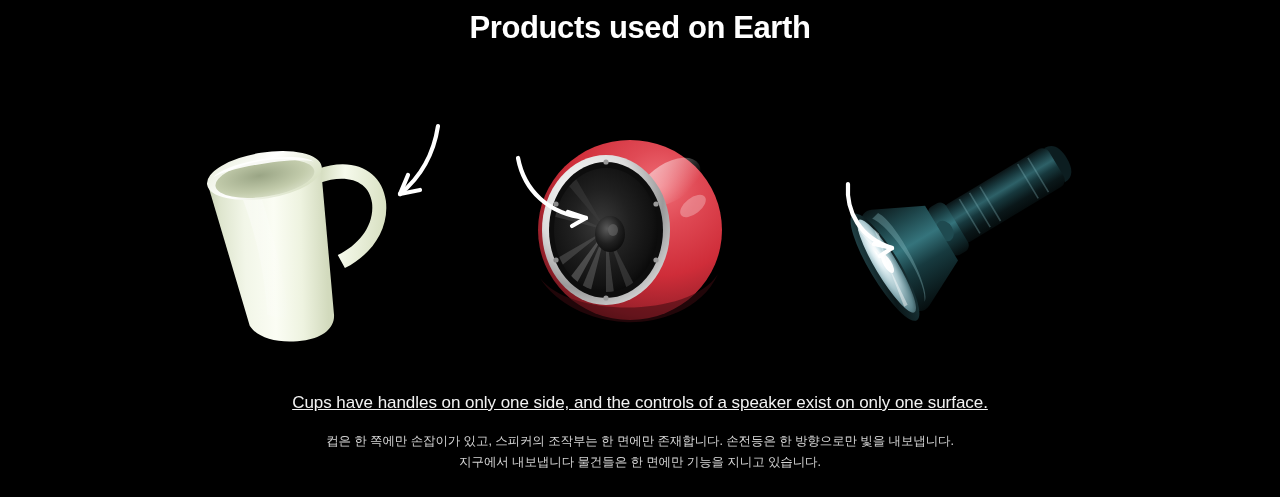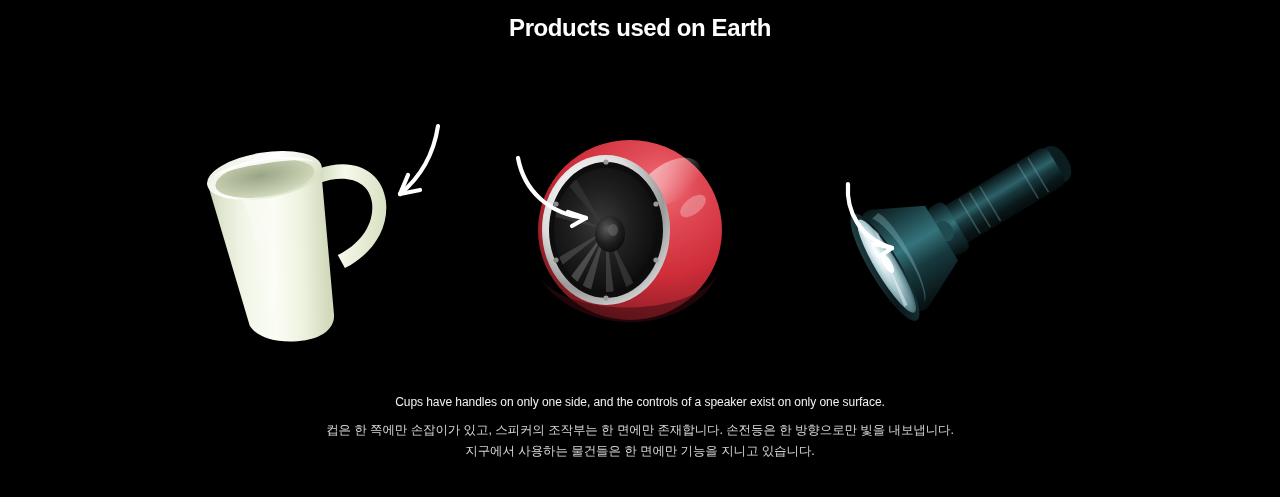--- a/index.html
+++ b/index.html
@@ -22,21 +22,21 @@
     background: #000000;
   }
 
   
   .title {
     position: absolute;
     top: 8px;
     left: 0;
     width: 1280px;
     text-align: center;
-    font-size: 24px;
+    font-size: 31px;
     font-weight: bold;
     letter-spacing: -0.4px;
     color: #ffffff;
     line-height: 40px;
   }
 
   
   .products {
     position: absolute;
     top: 110px;
@@ -57,28 +57,29 @@
 
   
   .captions {
     position: absolute;
     left: 0;
     top: 392px;
     width: 1280px;
     text-align: center;
   }
   .caption-en {
-    font-size: 12px;
+    font-size: 17px;
     font-weight: 500;
     line-height: 21px;
     color: #f2f2f2;
     letter-spacing: -0.05px;
+    text-decoration: underline;
   }
   .caption-ko {
-    margin-top: 7px;
+    margin-top: 18px;
     font-size: 12.5px;
     font-weight: 500;
     line-height: 21px;
     color: #d6d6d6;
     letter-spacing: -0.1px;
   }
   .cap-line { display: block; white-space: nowrap; }
 </style>
 </head>
 <body style="background: rgb(0, 0, 0);">
@@ -308,17 +309,17 @@
     </div>
 
   </div>
 
   <div class="captions">
     <div class="caption-en">
       <span class="cap-line">Cups have handles on only one side, and the controls of a speaker exist on only one surface.</span>
     </div>
     <div class="caption-ko">
       <span class="cap-line">컵은 한 쪽에만 손잡이가 있고, 스피커의 조작부는 한 면에만 존재합니다. 손전등은 한 방향으로만 빛을 내보냅니다.</span>
-      <span class="cap-line">지구에서 사용하는 물건들은 한 면에만 기능을 지니고 있습니다.</span>
+      <span class="cap-line">지구에서 내보냅니다 물건들은 한 면에만 기능을 지니고 있습니다.</span>
     </div>
   </div>
 
 </div>
 
 </body></html>

